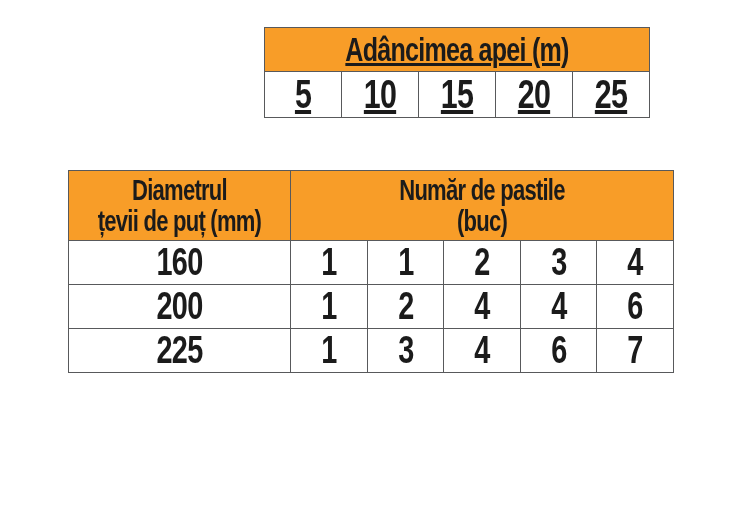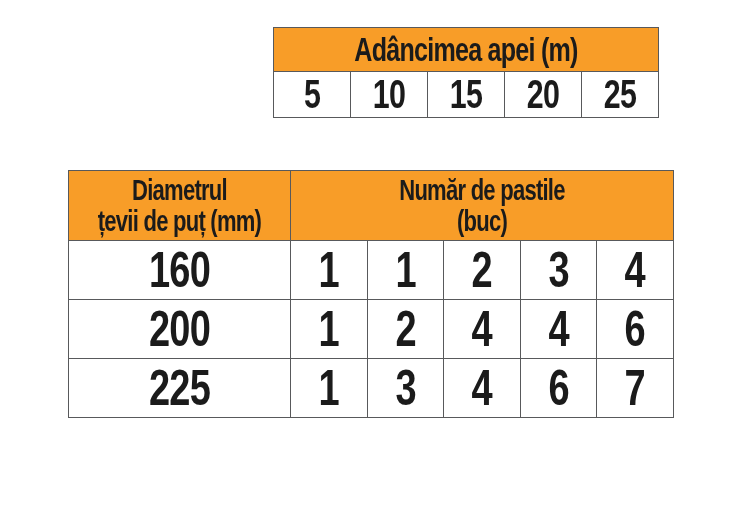--- a/index.html
+++ b/index.html
@@ -37,31 +37,31 @@
   }
   .orange { background: var(--orange); }
   
   .t {
     transform: scaleX(0.76);
     transform-origin: 50% 50%;
     letter-spacing: -1px;
     white-space: nowrap;
   }
   
-  .depth { left: 273px; top: 27px; width: 385px; }
+  .depth { left: 264px; top: 27px; width: 385px; text-decoration: underline; }
   .depth col { width: 77px; }
   .depth .hdr-row td { height: 44px; font-size: 33px; }
   .depth .val-row td { height: 42px; font-size: 40px; }
   
   .main { left: 58px; top: 170px; width: 605px; margin-left: 10px; }
   .main col.c0 { width: 222px; }
   .main col.cn { width: 76.6px; }
   .main .hdr-row td { height: 70px; font-size: 29px; }
   .main .hdr-row .t { line-height: 31px; }
-  .main .data-row td { height: 44px; font-size: 50px; }
+  .main .data-row td { height: 44px; font-size: 38px; }
 </style>
 </head>
 <body>
 
 <div class="canvas">
 
   <table class="tbl depth">
     <colgroup>
         <col>
         <col>

